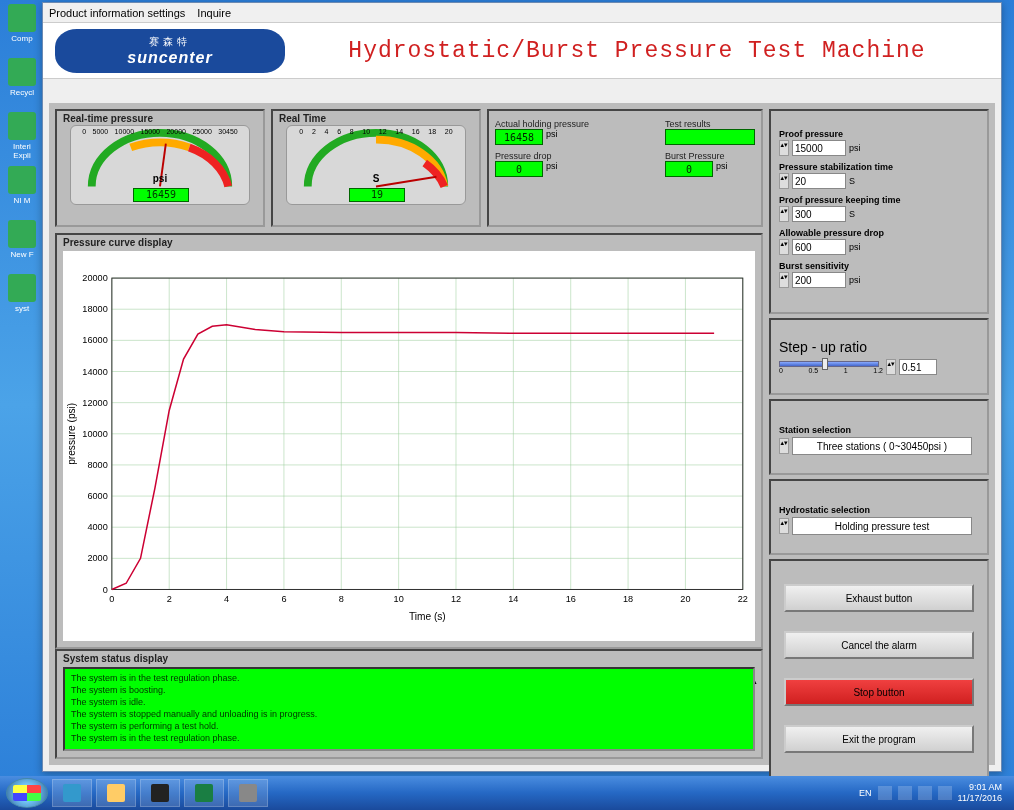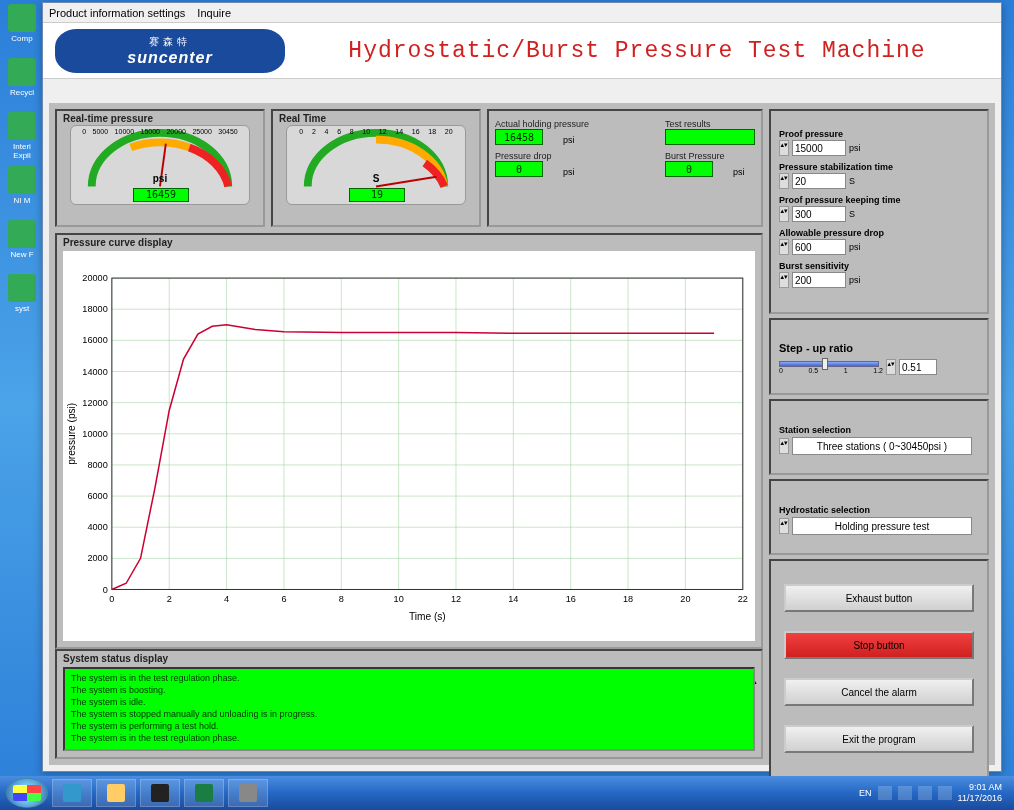--- a/index.html
+++ b/index.html
@@ -41,21 +41,21 @@
 .gauge { width: 180px; height: 80px; margin: 14px auto 0; position: relative; background:#d8d8d8; border:1px solid #999; border-radius:6px; }
 .gauge svg { width: 100%; height: 100%; }
 .gauge-lcd { width: 56px; height: 14px; background: #0f0; border: 1px solid #060; font-size: 10px; text-align: center; font-family: monospace; color: #030; margin: 0 auto; position:absolute; bottom:2px; left:62px; }
 .gauge-unit { position:absolute; bottom:20px; left:0; right:0; text-align:center; font-size:10px; font-weight:bold; }
 .gauge-ticks { position:absolute; top:2px; left:0; right:0; text-align:center; font-size:7px; display:flex; justify-content:space-around; padding:0 8px; }
 
 .readouts { flex: 1; display:flex; padding:8px 6px; gap:6px; }
 .ro-col { display:flex; flex-direction:column; gap:6px; }
 .ro { }
 .ro-label { font-size: 9px; color:#222; }
-.ro-val { display:flex; align-items:flex-end; gap:20px; }
+.ro-val { display:flex; align-items:flex-start; gap:3px; }
 .lcd { width: 48px; height: 16px; background:#0f0; border:1px solid #060; font-size:10px; font-family:monospace; text-align:center; line-height:15px; color:#020; }
 .ro-unit { font-size:9px; }
 .test-results { width: 90px; height: 16px; background: #0f0; border:1px solid #060; }
 .ro-col2 { margin-left:auto; }
 
 
 .right-col { grid-column: 2; grid-row: 1 / 3; display:flex; flex-direction:column; gap:4px; }
 .param-panel { padding: 18px 8px; }
 .param { margin-bottom: 6px; }
 .param label { font-size: 9px; display:block; margin-bottom:1px; font-weight:bold; }
@@ -240,21 +240,21 @@
         <div class="param">
           <label>Burst sensitivity</label>
           <div class="param-row">
               <div class="spin">▴▾</div>
               <input class="num-input" value="200" style="">
               <span class="ro-unit">psi</span>
             </div>
         </div>
       </div>
       <div class="panel param-panel">
-        <label style="font-size:11px;font-weight:bold">Step - up ratio</label>
+        <label style="font-size:14px;font-weight:normal">Step - up ratio</label>
         <div class="param-row" style="margin-top:3px">
           <div>
             <div class="slider-track">
                 <div class="slider-thumb" style="left:42px"></div>
               </div>
             <div class="slider-ticks">
                 <span>0</span>
                 <span>0.5</span>
                 <span>1</span>
                 <span>1.2</span>
@@ -273,22 +273,22 @@
       </div>
       <div class="panel param-panel">
         <label style="font-size:9px;font-weight:bold">Hydrostatic selection</label>
         <div class="param-row">
             <div class="spin">▴▾</div>
             <div class="select-box">Holding pressure test</div>
           </div>
       </div>
       <div class="panel param-panel" style="padding:4px 6px">
         <button class="big-btn">Exhaust button</button>
+        <button class="big-btn">Cancel the alarm</button>
         <button class="big-btn stop-btn">Stop button</button>
-        <button class="big-btn">Cancel the alarm</button>
         <button class="big-btn">Exit the program</button>
       </div>
     </div>
 
     <div class="chart-area">
       <div class="panel chart-panel">
         <div class="ptitle">Pressure curve display</div>
         <div class="chart-inner">
           <svg class="chart-svg" id="chart-svg" viewBox="0 0 680 350">
               <line x1="48" y1="10" x2="48" y2="316" stroke="#9c9" stroke-width="0.5"></line>

